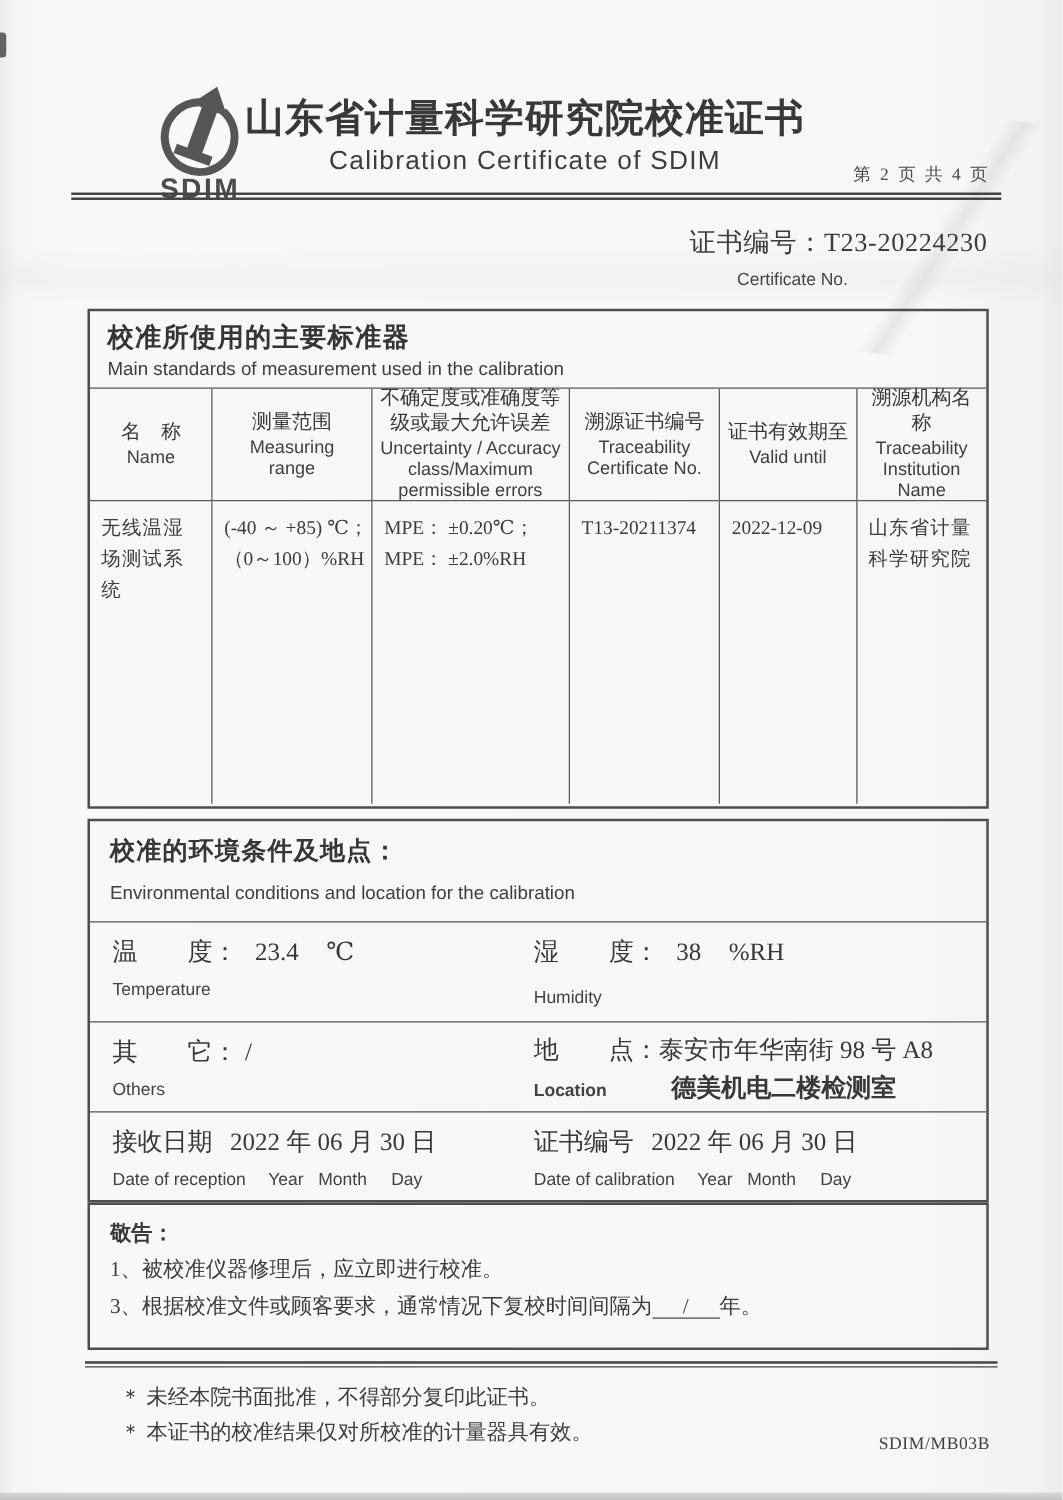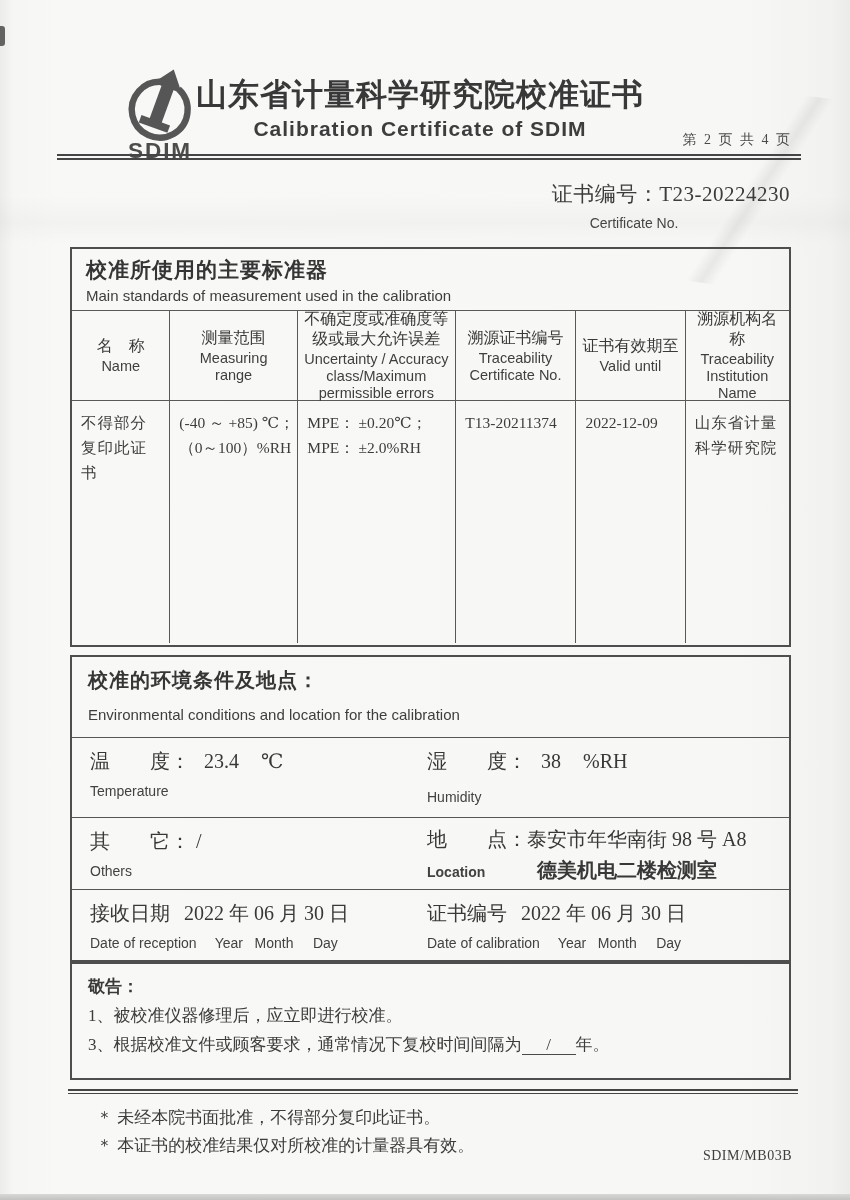--- a/index.html
+++ b/index.html
@@ -38,21 +38,21 @@
 
   
   .logo { position:absolute; left:110px; top:66px; width:100px; height:98px; }
   .title-cn {
     position:absolute; left:160px; top:74px; width:520px; text-align:center;
     font-size:31px; font-weight:700; letter-spacing:1px; color:#383838;
     font-family:"Liberation Serif","DejaVu Serif",serif;
   }
   .title-en {
     position:absolute; left:160px; top:117px; width:520px; text-align:center;
-    font-size:21px; font-weight:700; letter-spacing:1px; color:#3d3d3d;
+    font-size:21px; font-weight:400; letter-spacing:1px; color:#3d3d3d;
     font-family:"Liberation Sans","DejaVu Sans",sans-serif;
   }
   .page-info {
     position:absolute; right:58px; top:131px;
     font-size:14px; letter-spacing:2px; color:#4a4a4a;
   }
   .rule-double {
     position:absolute; left:57px; top:154px; width:744px; height:6px;
     border-top:2px solid #454545; border-bottom:2px solid #454545;
   }
@@ -221,21 +221,21 @@
       <div class="hc-en">Valid until</div>
     </div>
     <div class="cell c6">
       <div class="hc-cn">溯源机构名称</div>
       <div class="hc-en">Traceability Institution Name</div>
     </div>
   </div>
 
   <div class="st-body">
     <div class="cell c1">
-      <div class="wrap">不得部分复印此证书</div>
+      <div class="wrap">无线温湿场测试系统</div>
     </div>
     <div class="cell c2">
       <div class="ln">(-40 ～ +85) ℃；</div>
       <div class="ln">（0～100）%RH</div>
     </div>
     <div class="cell c3">
       <div class="ln">MPE： ±0.20℃；</div>
       <div class="ln">MPE： ±2.0%RH</div>
     </div>
     <div class="cell c4">

